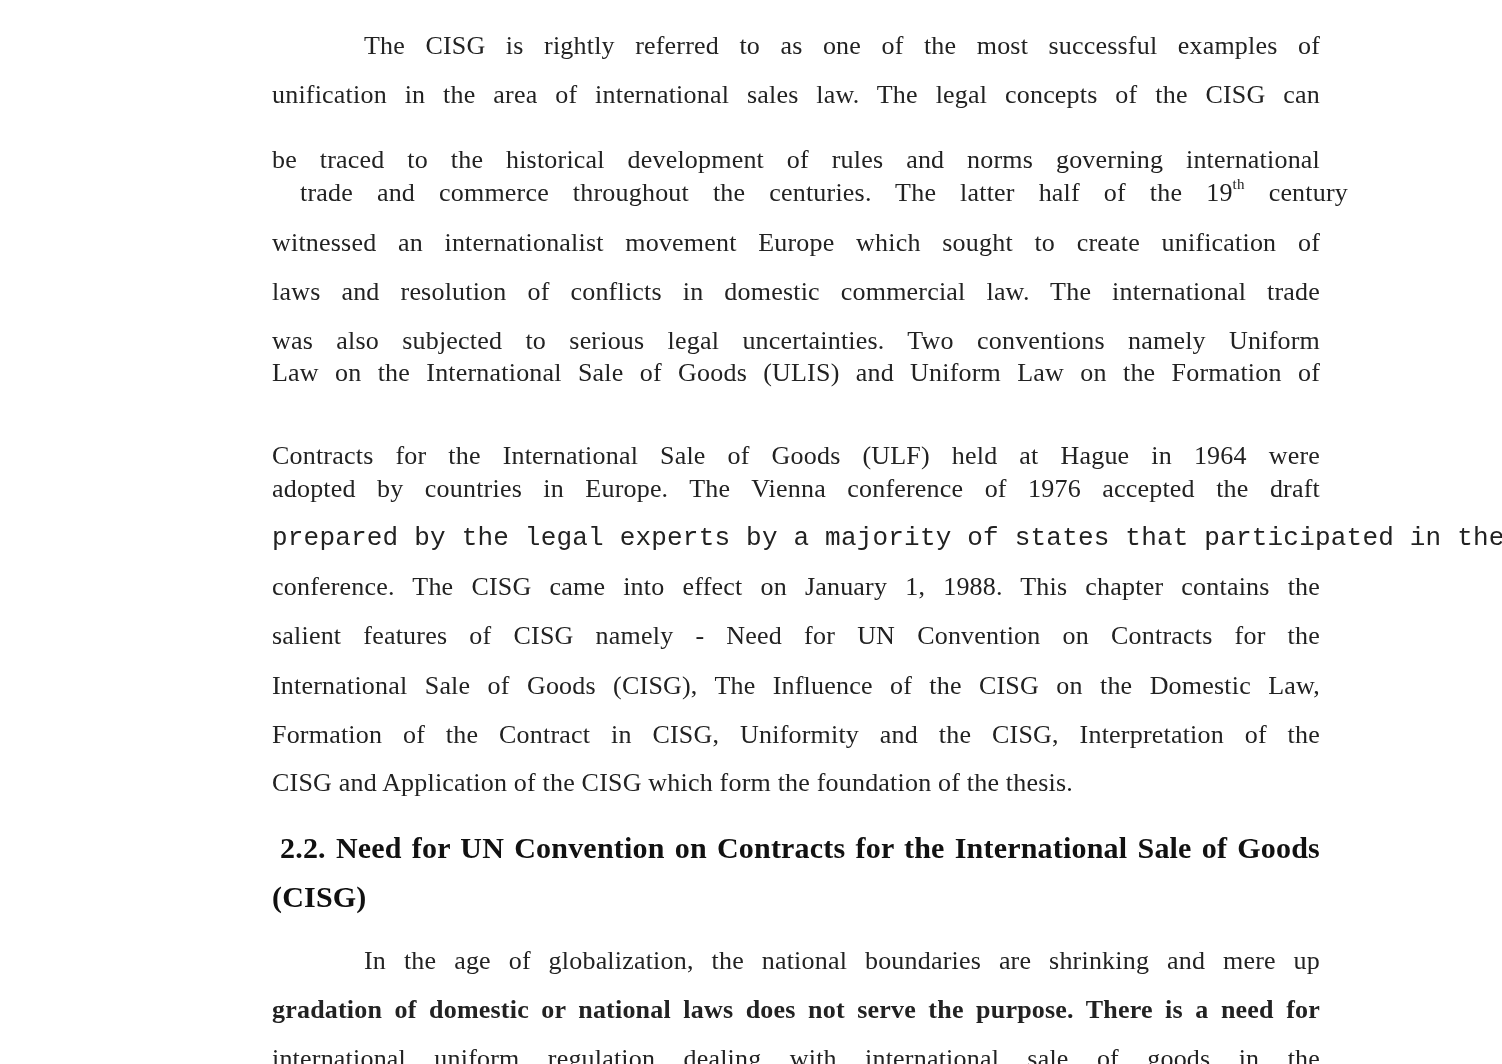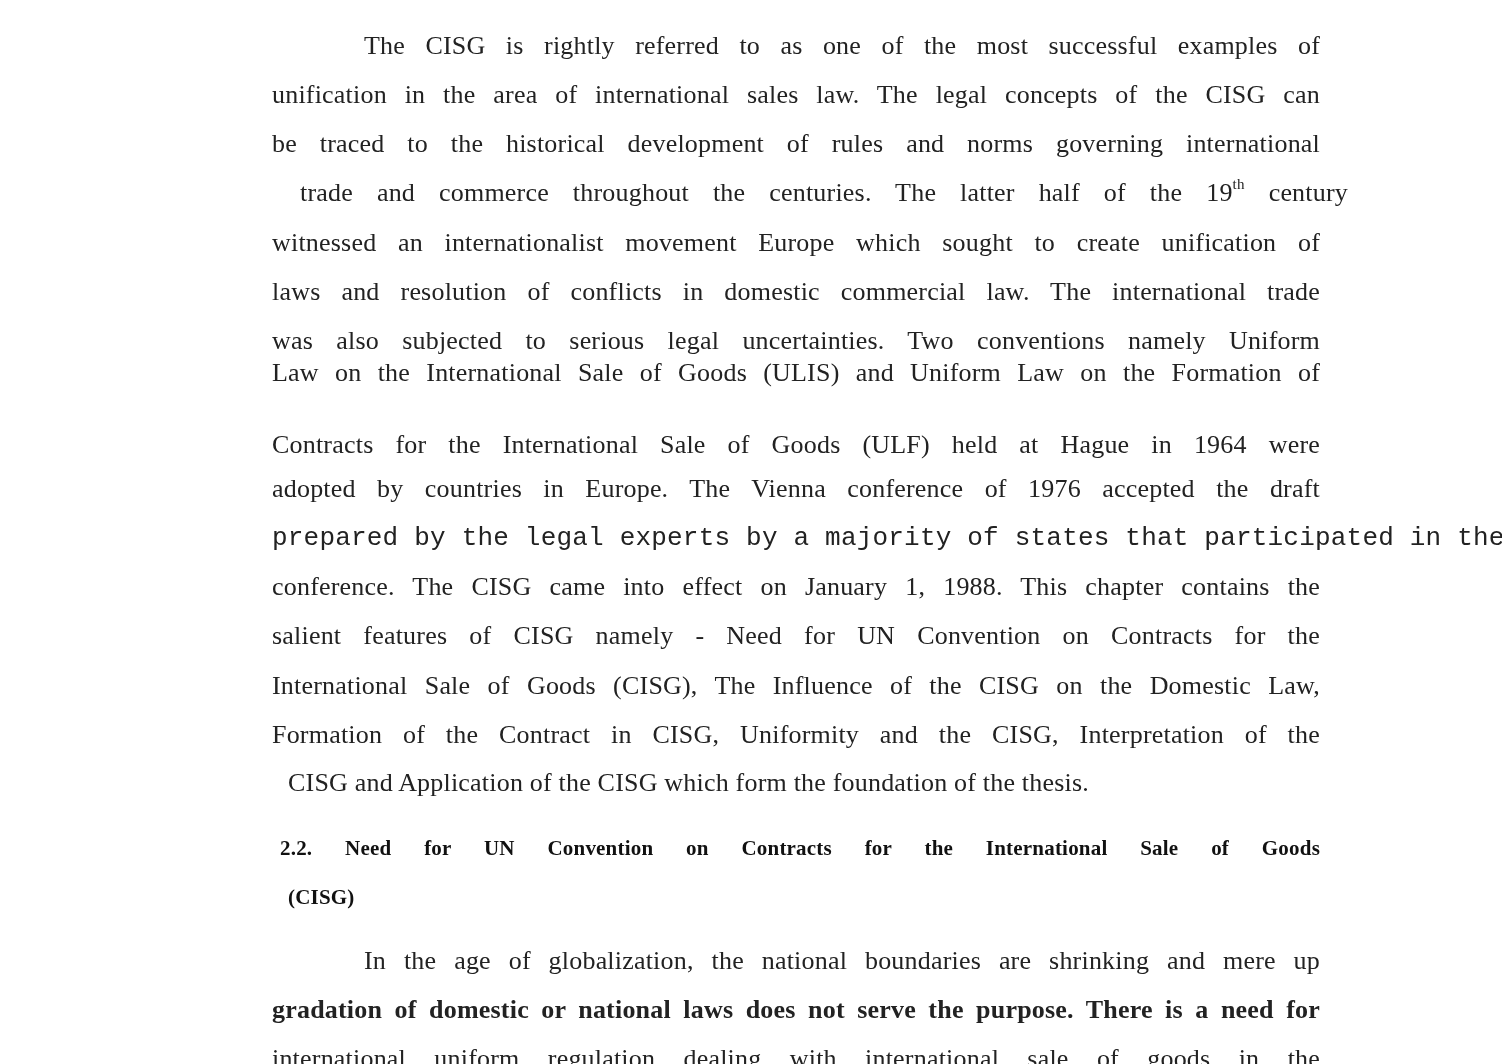--- a/index.html
+++ b/index.html
@@ -36,57 +36,56 @@
       font-size: 26px;
       line-height: 34px;
       white-space: nowrap;
       text-align: justify;
       text-align-last: justify;
       letter-spacing: 0.2px;
       color: #222222;
     }
     .line.last {
       text-align-last: left;
-      margin-left: 16px;
     }
     .line.indent {
       padding-left: 92px;
       width: 956px;
     }
     .line sup {
       font-size: 15px;
       line-height: 0;
       position: relative;
       top: -2px;
     }
     .heading .line {
       font-weight: bold;
       color: #111111;
-      font-size: 21px;
+      font-size: 30px;
     }
     .heading .line.first {
       left: 8px;
       width: 1040px;
     }
   </style>
 </head>
 <body>
 
 <div class="page">
 
   <div class="text-block" style="top:0;">
     <div class="line indent" style="top:29px;">The CISG is rightly referred to as one of the most successful examples of</div>
     <div class="line" style="top:78px;">unification in the area of international sales law. The legal concepts of the CISG can</div>
-    <div class="line" style="top:127px;font-family:Liberation Serif, serif;">be traced to the historical development of rules and norms governing international</div>
+    <div class="line" style="top:143px;font-family:Liberation Serif, serif;">be traced to the historical development of rules and norms governing international</div>
     <div class="line" style="top:176px;margin-left:28px;"><span>trade and commerce throughout the centuries. The latter half of the 19</span><sup>th</sup><span> century</span></div>
     <div class="line" style="top:226px;">witnessed an internationalist movement Europe which sought to create unification of</div>
     <div class="line" style="top:275px;">laws and resolution of conflicts in domestic commercial law. The international trade</div>
     <div class="line" style="top:324px;">was also subjected to serious legal uncertainties. Two conventions namely Uniform</div>
     <div class="line" style="top:356px;">Law on the International Sale of Goods (ULIS) and Uniform Law on the Formation of</div>
-    <div class="line" style="top:428px;">Contracts for the International Sale of Goods (ULF) held at Hague in 1964 were</div>
+    <div class="line" style="top:439px;">Contracts for the International Sale of Goods (ULF) held at Hague in 1964 were</div>
     <div class="line" style="top:472px;">adopted by countries in Europe. The Vienna conference of 1976 accepted the draft</div>
     <div class="line" style="top:521px;font-family:Liberation Mono, monospace;">prepared by the legal experts by a majority of states that participated in the</div>
     <div class="line" style="top:570px;">conference. The CISG came into effect on January 1, 1988. This chapter contains the</div>
     <div class="line" style="top:619px;">salient features of CISG namely - Need for UN Convention on Contracts for the</div>
     <div class="line" style="top:669px;">International Sale of Goods (CISG), The Influence of the CISG on the Domestic Law,</div>
     <div class="line" style="top:718px;">Formation of the Contract in CISG, Uniformity and the CISG, Interpretation of the</div>
     <div class="line last" style="top:766px;">CISG and Application of the CISG which form the foundation of the thesis.</div>
   </div>
 
   <div class="text-block heading" style="top:0;">

